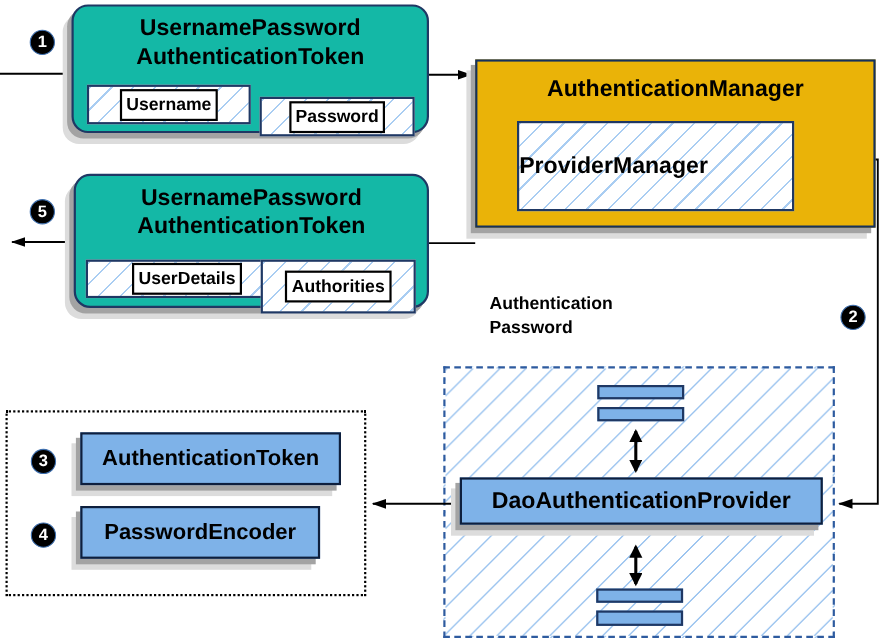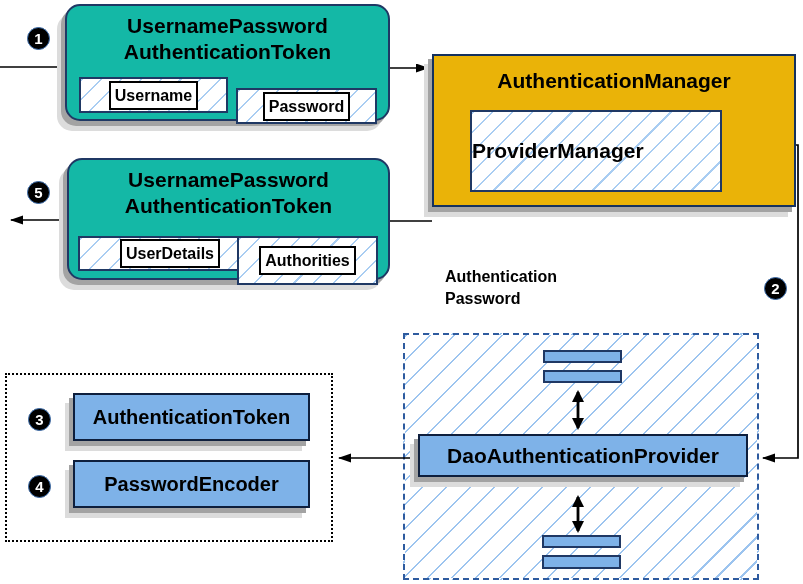--- a/index.html
+++ b/index.html
@@ -135,17 +135,17 @@
   <div class="solid-box shadow layer-node black-border" style="left:418px; top:434px; width:330px; height:43px;">
     <span style="font-size:21px;">DaoAuthenticationProvider</span>
   </div>
 
   <div class="solid-box layer-node" style="left:542px; top:535px; width:79px; height:13px;"></div>
   <div class="solid-box layer-node" style="left:542px; top:555px; width:79px; height:14px;"></div>
 
   <div class="solid-box shadow layer-node black-border" style="left:73px; top:393px; width:237px; height:48px;">
     <span style="font-size:20px;">AuthenticationToken</span>
   </div>
-  <div class="solid-box shadow layer-node black-border" style="left:73px; top:460px; width:237px; height:48px;">
+  <div class="solid-box shadow layer-node black-border" style="left:73px; top:460px; width:218px; height:48px;">
     <span style="font-size:20px;">PasswordEncoder</span>
   </div>
 
 </div>
 
 </body></html>

